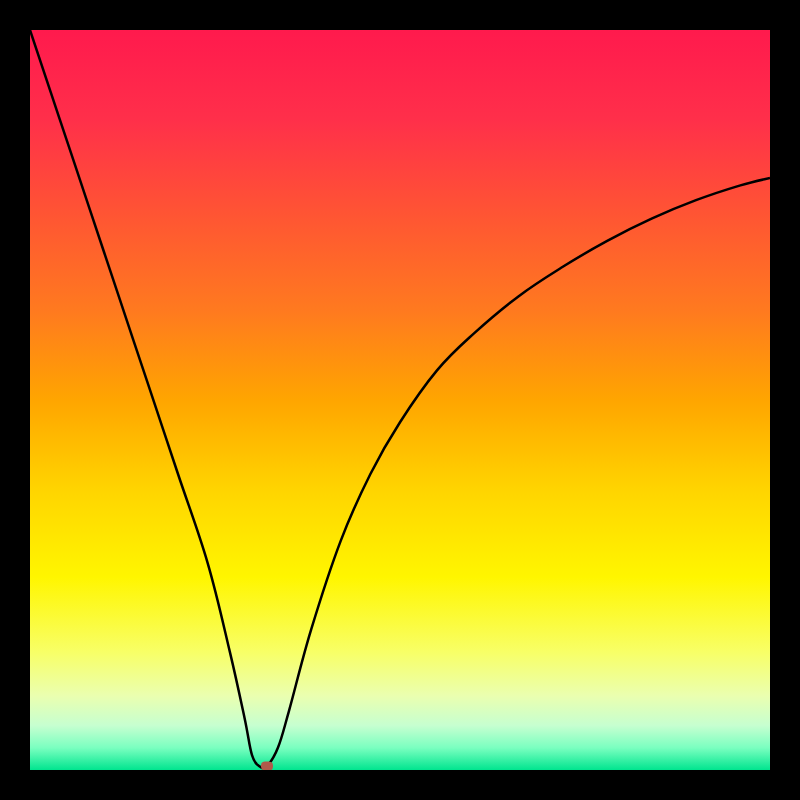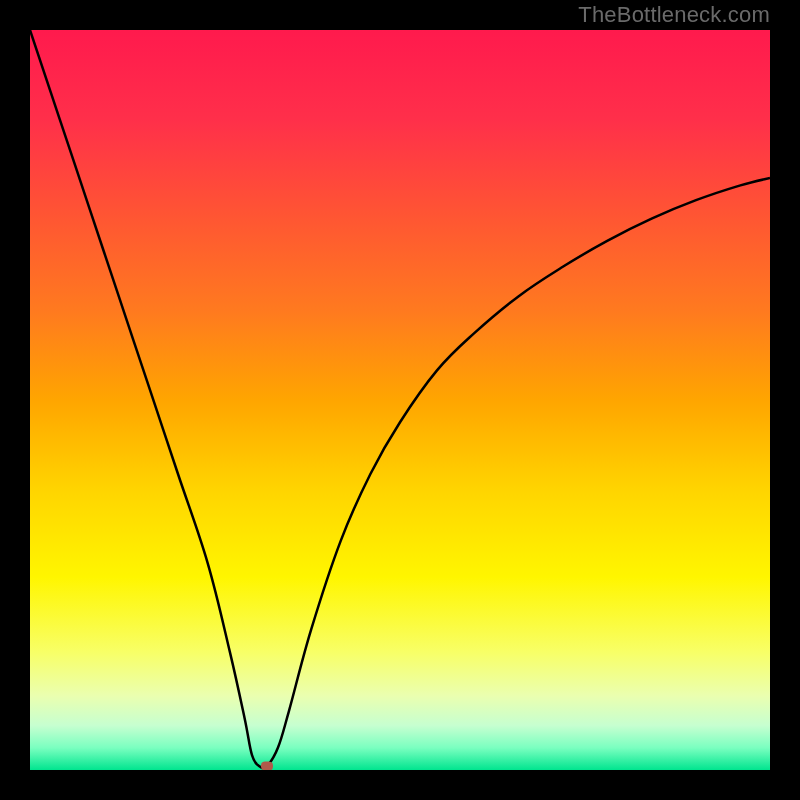--- a/index.html
+++ b/index.html
@@ -83,14 +83,13 @@
       <rect x="0" y="0" width="740" height="740" fill="url(#heat)"></rect>
     </svg>
 
     <svg class="curve-svg" viewBox="0 0 740 740" preserveAspectRatio="none">
       <path id="curve-path" fill="none" stroke-width="2.5" d="M 0 0 C 5.328 15.983999999999998 18.944000000000003 56.832 29.6 88.8 C 40.256 120.768 48.544000000000004 145.632 59.2 177.6 C 69.856 209.56799999999998 78.14399999999999 234.432 88.8 266.4 C 99.456 298.368 107.744 323.23199999999997 118.4 355.2 C 129.056 387.168 137.344 412.032 148 444 C 158.656 475.968 168.27599999999998 500.83199999999994 177.6 532.8 C 186.924 564.7679999999999 193.14000000000001 593.628 199.8 621.6 C 206.46 649.572 210.60399999999998 669.552 214.6 688.2 C 218.596 706.8480000000001 219.33599999999998 716.5419999999999 222 725.1999999999999 C 224.66400000000002 733.858 226.736 734.3019999999999 229.4 736.3 C 232.06400000000002 738.298 233.47 739.63 236.8 736.3 C 240.13000000000002 732.9699999999999 243.904 727.79 247.9 717.8 C 251.89600000000002 707.81 253.006 702.1120000000001 259 680.8000000000001 C 264.99399999999997 659.488 271.876 630.0360000000001 281.2 599.4000000000001 C 290.524 568.7640000000001 300.144 538.572 310.8 510.59999999999997 C 321.456 482.62799999999993 329.744 465.312 340.40000000000003 444 C 351.05600000000004 422.688 358.012 410.848 370 392.20000000000005 C 381.988 373.5520000000001 393.68000000000006 356.38400000000007 407.00000000000006 340.40000000000003 C 420.32000000000005 324.416 429.348 316.71999999999997 444 303.4 C 458.652 290.08 472.41600000000005 278.388 488.40000000000003 266.4 C 504.384 254.41199999999998 516.8159999999999 246.79000000000002 532.8 236.8 C 548.784 226.81 561.216 219.55799999999996 577.2 210.89999999999998 C 593.1840000000001 202.242 605.616 196.026 621.6 188.70000000000002 C 637.5840000000001 181.37400000000002 650.016 176.19400000000002 666 170.20000000000002 C 681.984 164.20600000000002 697.0799999999999 159.39600000000002 710.4 155.4 C 723.72 151.404 734.672 149.332 740 148" stroke="#000000"></path>
     </svg>
 
     <div id="marker" class="marker" style="left: 236.8px; top: 736.3px; background: rgb(176, 90, 74);"></div>
   </div>
 
-  <div class="watermark">TheBottleneck.com</div>
 </div>
 
 </body></html>

